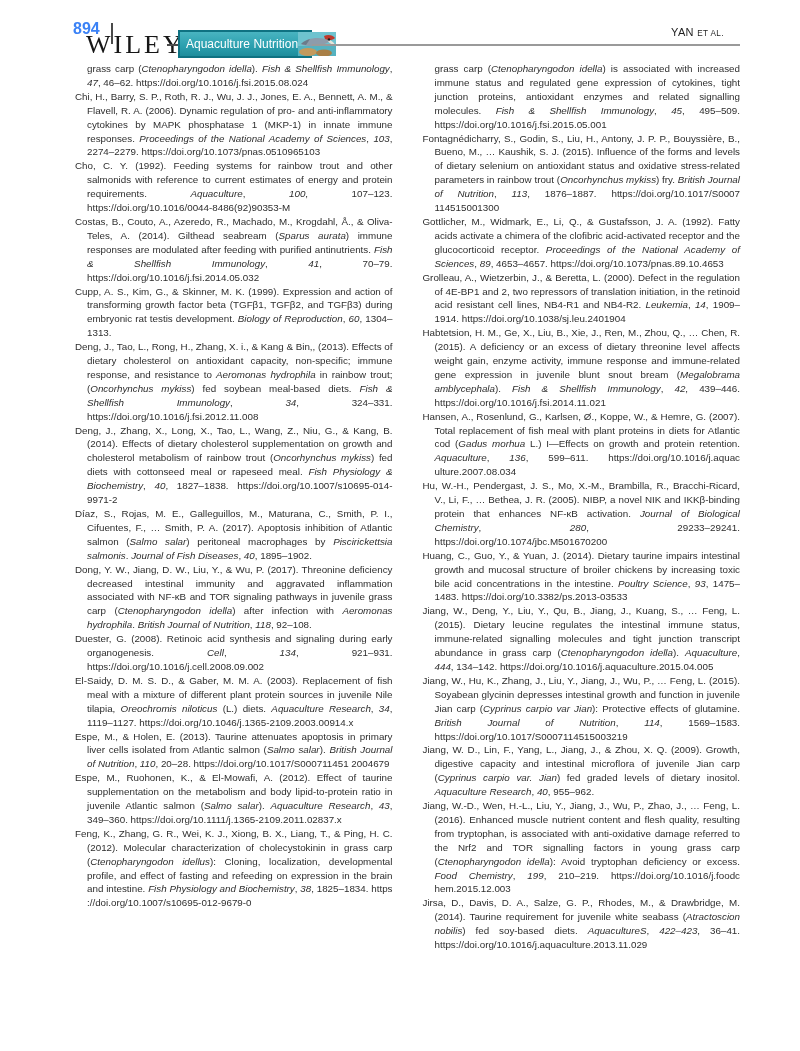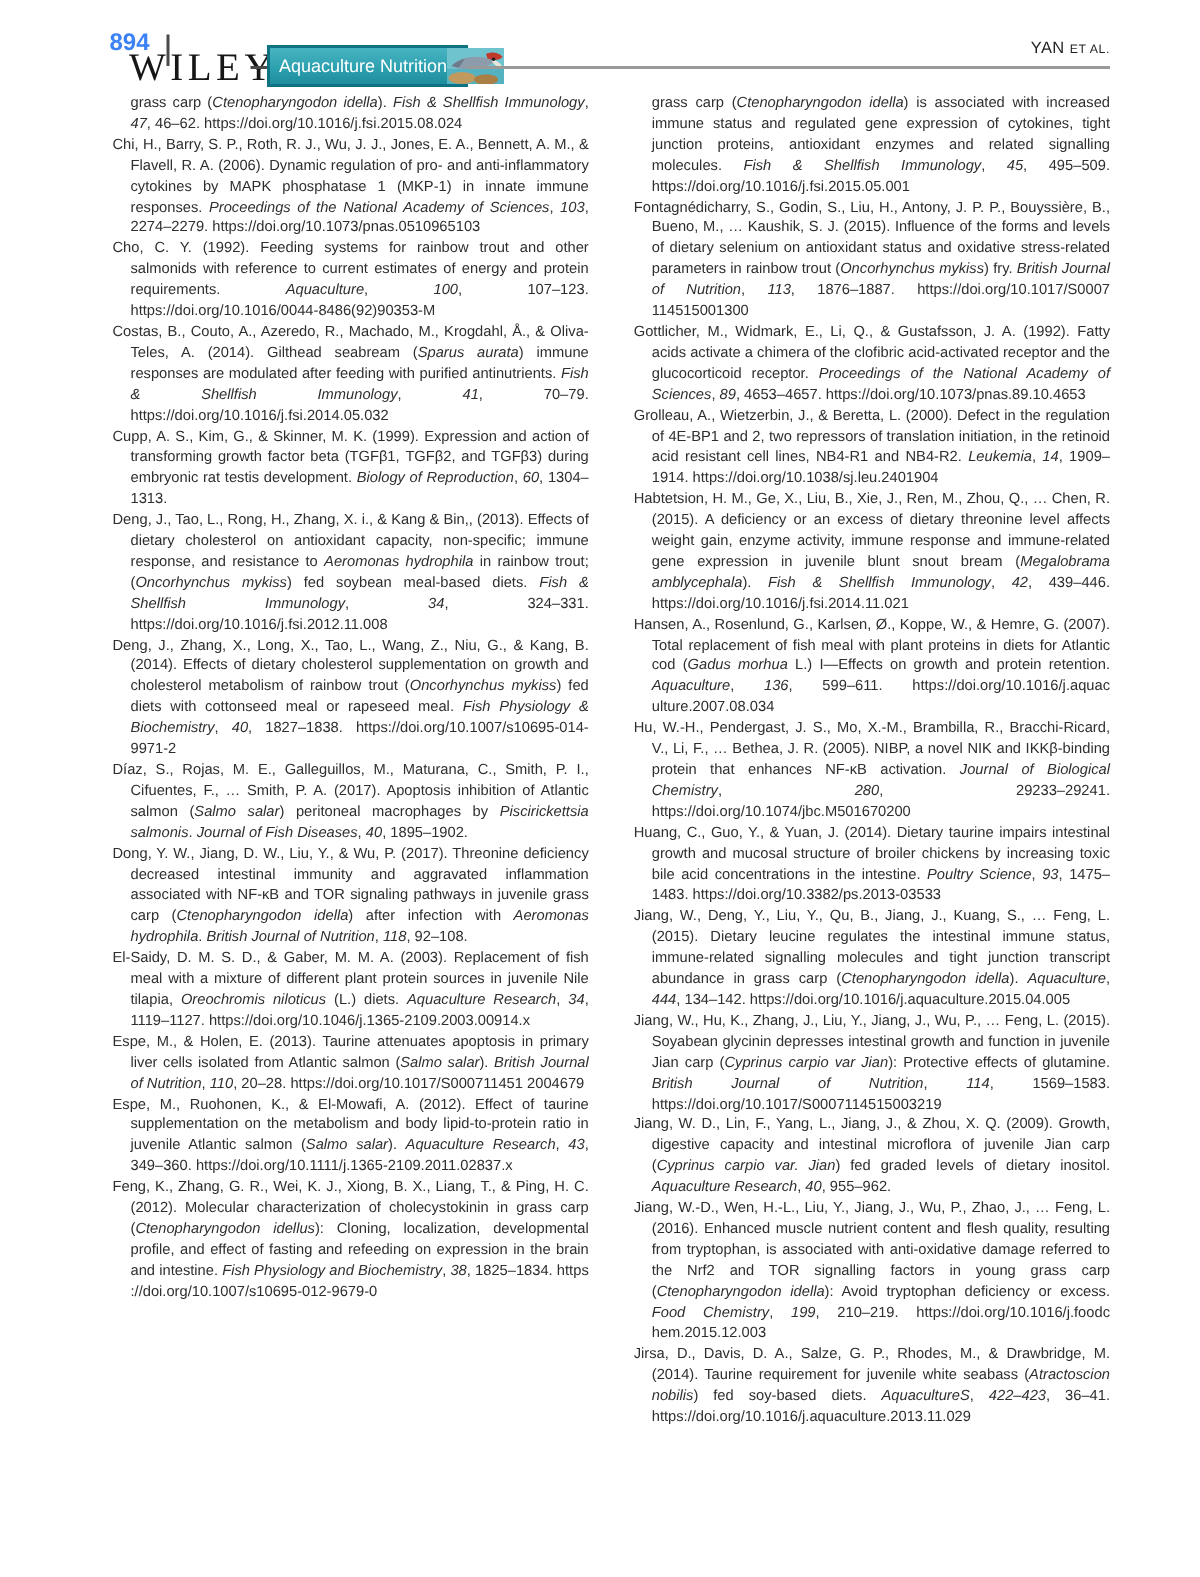--- a/index.html
+++ b/index.html
@@ -20,21 +20,21 @@
     background:linear-gradient(180deg,#49b4c1 0%,#2a9fae 55%,#1e8success 100%);
     background:linear-gradient(180deg,#49b4c1 0%,#2a9fae 60%,#1f8d9c 100%);
     border:2px solid #0f7282;display:flex;align-items:center;
   }
   .banner-title{
     font-family:Liberation Sans, sans-serif;font-size:12px;color:#ffffff;
     padding-left:6px;white-space:nowrap;flex:1;
   }
   .banner-fish{width:38px;height:24px;margin-right:1px;flex:0 0 auto;}
   .hdr-rule{position:absolute;left:312px;top:44px;width:428px;height:2px;background:#9a9a9a;}
-  .running{position:absolute;right:60px;top:26px;font-size:11px;color:#1f1f1f;letter-spacing:.3px;}
+  .running{position:absolute;right:76px;top:26px;font-size:11px;color:#1f1f1f;letter-spacing:.3px;}
   .running .etal{font-size:8.2px;letter-spacing:.4px;}
   
   .cols{
     position:absolute;left:75px;top:62px;width:665px;
     display:flex;gap:30px;
   }
   .col{flex:1;min-width:0;}
   .ref{
     margin:0;font-size:9.8px;line-height:13.9px;text-align:justify;
     padding-left:12px;text-indent:-12px;
@@ -75,20 +75,21 @@
   <div class="col">
       <p class="ref cont"><span>grass carp (</span><i>Ctenopharyngodon idella</i><span>). </span><i>Fish &amp; Shellfish Immunology</i><span>, </span><i>47</i><span>, 46–62. https://doi.org/10.1016/j.fsi.2015.08.024</span></p>
       <p class="ref"><span>Chi, H., Barry, S. P., Roth, R. J., Wu, J. J., Jones, E. A., Bennett, A. M., &amp; Flavell, R. A. (2006). Dynamic regulation of pro- and anti-inflammatory cytokines by MAPK phosphatase 1 (MKP-1) in innate immune responses. </span><i>Proceedings of the National Academy of Sciences</i><span>, </span><i>103</i><span>, 2274–2279. https://doi.org/10.1073/pnas.0510965103</span></p>
       <p class="ref"><span>Cho, C. Y. (1992). Feeding systems for rainbow trout and other salmonids with reference to current estimates of energy and protein requirements. </span><i>Aquaculture</i><span>, </span><i>100</i><span>, 107–123. https://doi.org/10.1016/0044-8486(92)90353-M</span></p>
       <p class="ref"><span>Costas, B., Couto, A., Azeredo, R., Machado, M., Krogdahl, Å., &amp; Oliva-Teles, A. (2014). Gilthead seabream (</span><i>Sparus aurata</i><span>) immune responses are modulated after feeding with purified antinutrients. </span><i>Fish &amp; Shellfish Immunology</i><span>, </span><i>41</i><span>, 70–79. https://doi.org/10.1016/j.fsi.2014.05.032</span></p>
       <p class="ref"><span>Cupp, A. S., Kim, G., &amp; Skinner, M. K. (1999). Expression and action of transforming growth factor beta (TGFβ1, TGFβ2, and TGFβ3) during embryonic rat testis development. </span><i>Biology of Reproduction</i><span>, </span><i>60</i><span>, 1304–1313.</span></p>
       <p class="ref"><span>Deng, J., Tao, L., Rong, H., Zhang, X. i., &amp; Kang &amp; Bin,,  (2013). Effects of dietary cholesterol on antioxidant capacity, non-specific; immune response, and resistance to </span><i>Aeromonas hydrophila</i><span> in rainbow trout;(</span><i>Oncorhynchus mykiss</i><span>) fed soybean meal-based diets. </span><i>Fish &amp; Shellfish Immunology</i><span>, </span><i>34</i><span>, 324–331. https://doi.org/10.1016/j.fsi.2012.11.008</span></p>
       <p class="ref"><span>Deng, J., Zhang, X., Long, X., Tao, L., Wang, Z., Niu, G., &amp; Kang, B. (2014). Effects of dietary cholesterol supplementation on growth and cholesterol metabolism of rainbow trout (</span><i>Oncorhynchus mykiss</i><span>) fed diets with cottonseed meal or rapeseed meal. </span><i>Fish Physiology &amp; Biochemistry</i><span>, </span><i>40</i><span>, 1827–1838. https://doi.org/10.1007/s10695-014-9971-2</span></p>
       <p class="ref"><span>Díaz, S., Rojas, M. E., Galleguillos, M., Maturana, C., Smith, P. I., Cifuentes, F., … Smith, P. A. (2017). Apoptosis inhibition of Atlantic salmon (</span><i>Salmo salar</i><span>) peritoneal macrophages by </span><i>Piscirickettsia salmonis</i><span>. </span><i>Journal of Fish Diseases</i><span>, </span><i>40</i><span>, 1895–1902.</span></p>
       <p class="ref"><span>Dong, Y. W., Jiang, D. W., Liu, Y., &amp; Wu, P. (2017). Threonine deficiency decreased intestinal immunity and aggravated inflammation associated with NF-κB and TOR signaling pathways in juvenile grass carp (</span><i>Ctenopharyngodon idella</i><span>) after infection with </span><i>Aeromonas hydrophila</i><span>. </span><i>British Journal of Nutrition</i><span>, </span><i>118</i><span>, 92–108.</span></p>
+      <p class="ref"><span>Duester, G. (2008). Retinoic acid synthesis and signaling during early organogenesis. </span><i>Cell</i><span>, </span><i>134</i><span>, 921–931. https://doi.org/10.1016/j.cell.2008.09.002</span></p>
       <p class="ref"><span>El-Saidy, D. M. S. D., &amp; Gaber, M. M. A. (2003). Replacement of fish meal with a mixture of different plant protein sources in juvenile Nile tilapia, </span><i>Oreochromis niloticus</i><span> (L.) diets. </span><i>Aquaculture Research</i><span>, </span><i>34</i><span>, 1119–1127. https://doi.org/10.1046/j.1365-2109.2003.00914.x</span></p>
       <p class="ref"><span>Espe, M., &amp; Holen, E. (2013). Taurine attenuates apoptosis in primary liver cells isolated from Atlantic salmon (</span><i>Salmo salar</i><span>). </span><i>British Journal of Nutrition</i><span>, </span><i>110</i><span>, 20–28. https://doi.org/10.1017/S000711451 2004679</span></p>
       <p class="ref"><span>Espe, M., Ruohonen, K., &amp; El-Mowafi, A. (2012). Effect of taurine supplementation on the metabolism and body lipid-to-protein ratio in juvenile Atlantic salmon (</span><i>Salmo salar</i><span>). </span><i>Aquaculture Research</i><span>, </span><i>43</i><span>, 349–360. https://doi.org/10.1111/j.1365-2109.2011.02837.x</span></p>
       <p class="ref"><span>Feng, K., Zhang, G. R., Wei, K. J., Xiong, B. X., Liang, T., &amp; Ping, H. C. (2012). Molecular characterization of cholecystokinin in grass carp (</span><i>Ctenopharyngodon idellus</i><span>): Cloning, localization, developmental profile, and effect of fasting and refeeding on expression in the brain and intestine. </span><i>Fish Physiology and Biochemistry</i><span>, </span><i>38</i><span>, 1825–1834. https ://doi.org/10.1007/s10695-012-9679-0</span></p>
     </div>
   <div class="col">
       <p class="ref cont"><span>grass carp (</span><i>Ctenopharyngodon idella</i><span>) is associated with increased immune status and regulated gene expression of cytokines, tight junction proteins, antioxidant enzymes and related signalling molecules. </span><i>Fish &amp; Shellfish Immunology</i><span>, </span><i>45</i><span>, 495–509. https://doi.org/10.1016/j.fsi.2015.05.001</span></p>
       <p class="ref"><span>Fontagnédicharry, S., Godin, S., Liu, H., Antony, J. P. P., Bouyssière, B., Bueno, M., … Kaushik, S. J. (2015). Influence of the forms and levels of dietary selenium on antioxidant status and oxidative stress-related parameters in rainbow trout (</span><i>Oncorhynchus mykiss</i><span>) fry. </span><i>British Journal of Nutrition</i><span>, </span><i>113</i><span>, 1876–1887. https://doi.org/10.1017/S0007 114515001300</span></p>
       <p class="ref"><span>Gottlicher, M., Widmark, E., Li, Q., &amp; Gustafsson, J. A. (1992). Fatty acids activate a chimera of the clofibric acid-activated receptor and the glucocorticoid receptor. </span><i>Proceedings of the National Academy of Sciences</i><span>, </span><i>89</i><span>, 4653–4657. https://doi.org/10.1073/pnas.89.10.4653</span></p>
       <p class="ref"><span>Grolleau, A., Wietzerbin, J., &amp; Beretta, L. (2000). Defect in the regulation of 4E-BP1 and 2, two repressors of translation initiation, in the retinoid acid resistant cell lines, NB4-R1 and NB4-R2. </span><i>Leukemia</i><span>, </span><i>14</i><span>, 1909–1914. https://doi.org/10.1038/sj.leu.2401904</span></p>

